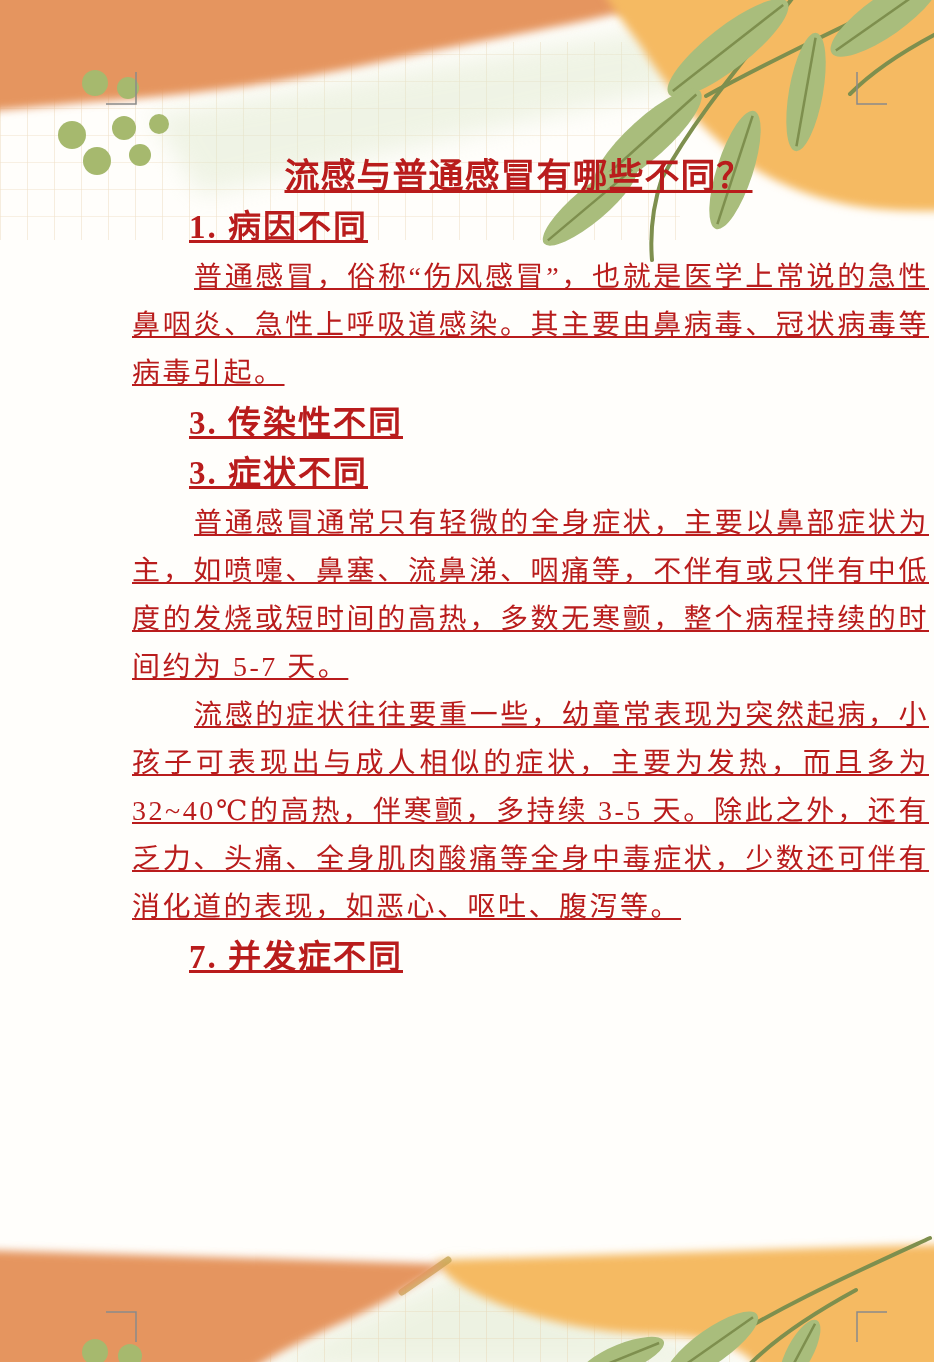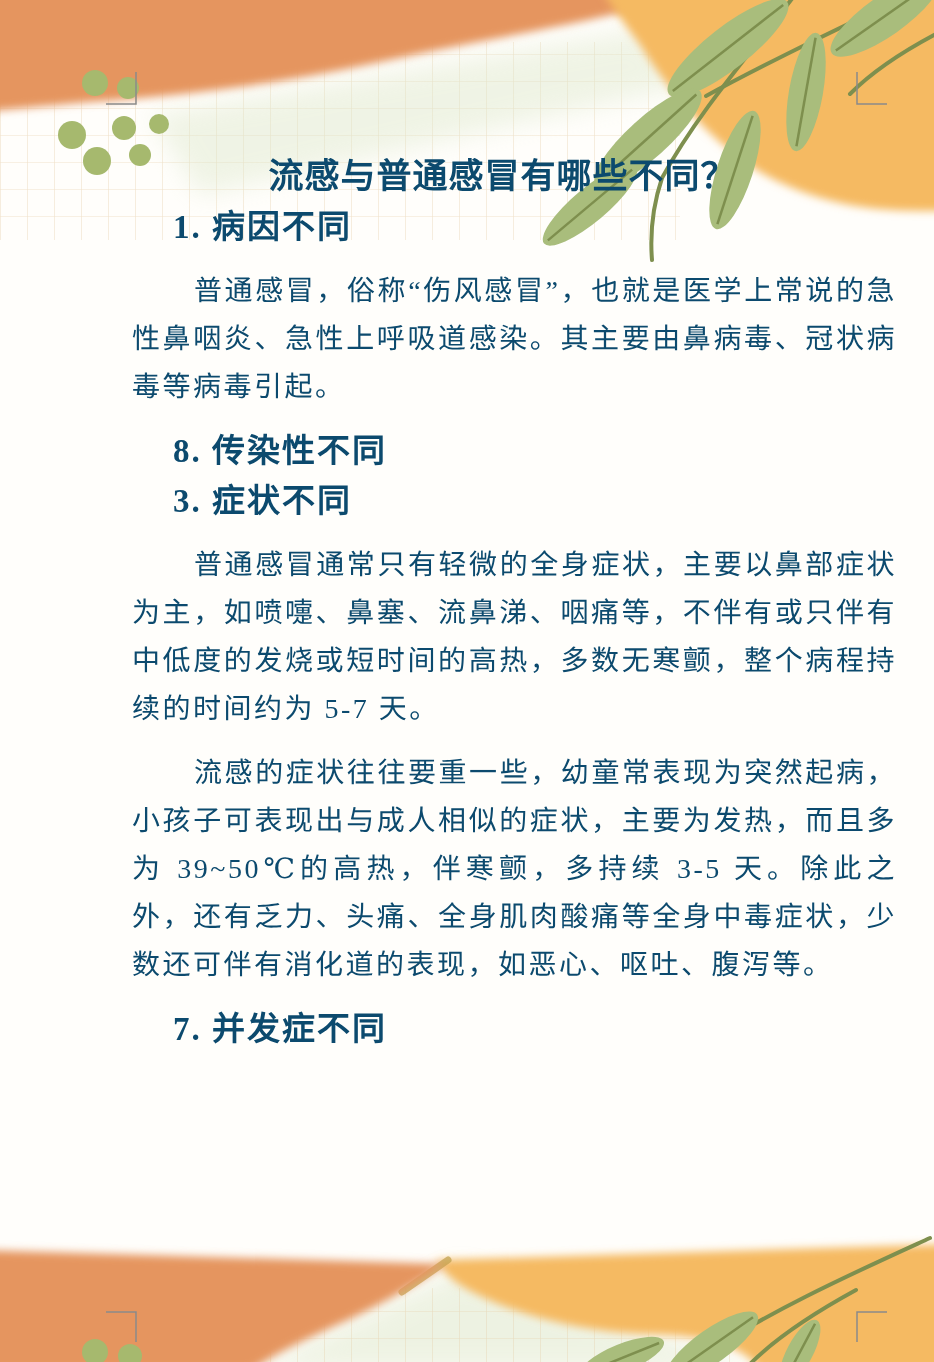--- a/index.html
+++ b/index.html
@@ -5,35 +5,36 @@
   html,body{margin:0;padding:0;}
   body{
     width:934px;height:1362px;position:relative;overflow:hidden;
     background:#fffefb;
     font-family:"Liberation Serif","DejaVu Serif",serif;
   }
   .decor{position:absolute;left:0;z-index:0;pointer-events:none;}
   .decor-top{top:0;}
   .decor-bottom{top:1230px;}
   .text-column{
-    position:absolute;left:116px;top:153px;width:797px;z-index:2;
-    color:#0c4a6e;
+    position:absolute;left:132px;top:153px;width:797px;z-index:2;
+    color:#b91c1c;
+    text-decoration:underline;
   }
   .doc-title{
     font-size:35px;font-weight:bold;line-height:48px;height:48px;
     text-align:center;letter-spacing:1px;padding-right:24px;
     margin:0 0 2px 0;white-space:nowrap;
   }
   .section-heading{
     font-size:33px;font-weight:bold;line-height:48px;
     margin:2px 0;letter-spacing:2px;text-indent:57px;
   }
   .body-paragraph{
     font-size:28px;line-height:48px;letter-spacing:2.5px;
-    margin:16px;text-align:justify;text-indent:62px;
+    margin:0;text-align:justify;text-indent:62px;
   }
 </style>
 </head>
 <body>
 
 <svg class="decor decor-top" width="934" height="300" viewBox="0 0 934 300">
   <defs>
     <filter id="wash" x="-20%" y="-20%" width="140%" height="140%">
         <feGaussianBlur stdDeviation="4"></feGaussianBlur>
       </filter>
@@ -140,25 +141,25 @@
 
 <div class="text-column">
   <h1 class="doc-title">流感与普通感冒有哪些不同？</h1>
 
   <section>
     <h2 class="section-heading">1. 病因不同</h2>
     <p class="body-paragraph">普通感冒，俗称“伤风感冒”，也就是医学上常说的急性鼻咽炎、急性上呼吸道感染。其主要由鼻病毒、冠状病毒等病毒引起。</p>
   </section>
 
   <section>
-    <h2 class="section-heading">8. 传染性不同</h2>
+    <h2 class="section-heading">3. 传染性不同</h2>
   </section>
 
   <section>
     <h2 class="section-heading">3. 症状不同</h2>
     <p class="body-paragraph">普通感冒通常只有轻微的全身症状，主要以鼻部症状为主，如喷嚏、鼻塞、流鼻涕、咽痛等，不伴有或只伴有中低度的发烧或短时间的高热，多数无寒颤，整个病程持续的时间约为 5-7 天。</p>
-    <p class="body-paragraph">流感的症状往往要重一些，幼童常表现为突然起病，小孩子可表现出与成人相似的症状，主要为发热，而且多为 39~50℃的高热，伴寒颤，多持续 3-5 天。除此之外，还有乏力、头痛、全身肌肉酸痛等全身中毒症状，少数还可伴有消化道的表现，如恶心、呕吐、腹泻等。</p>
+    <p class="body-paragraph">流感的症状往往要重一些，幼童常表现为突然起病，小孩子可表现出与成人相似的症状，主要为发热，而且多为 32~40℃的高热，伴寒颤，多持续 3-5 天。除此之外，还有乏力、头痛、全身肌肉酸痛等全身中毒症状，少数还可伴有消化道的表现，如恶心、呕吐、腹泻等。</p>
   </section>
 
   <section>
     <h2 class="section-heading">7. 并发症不同</h2>
   </section>
 </div>
 
 </body></html>

